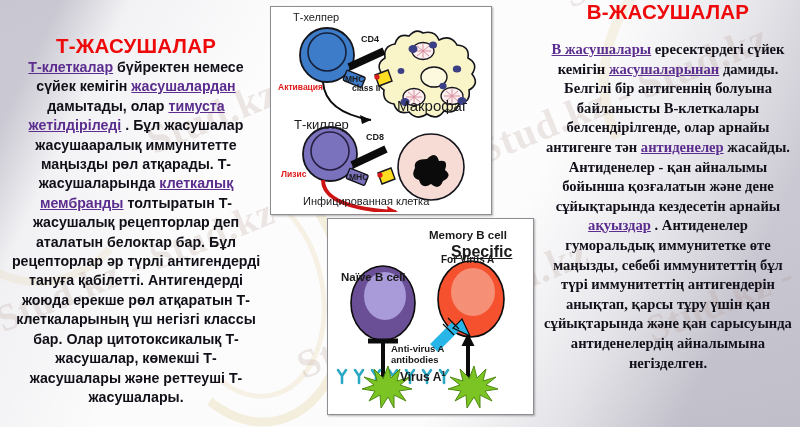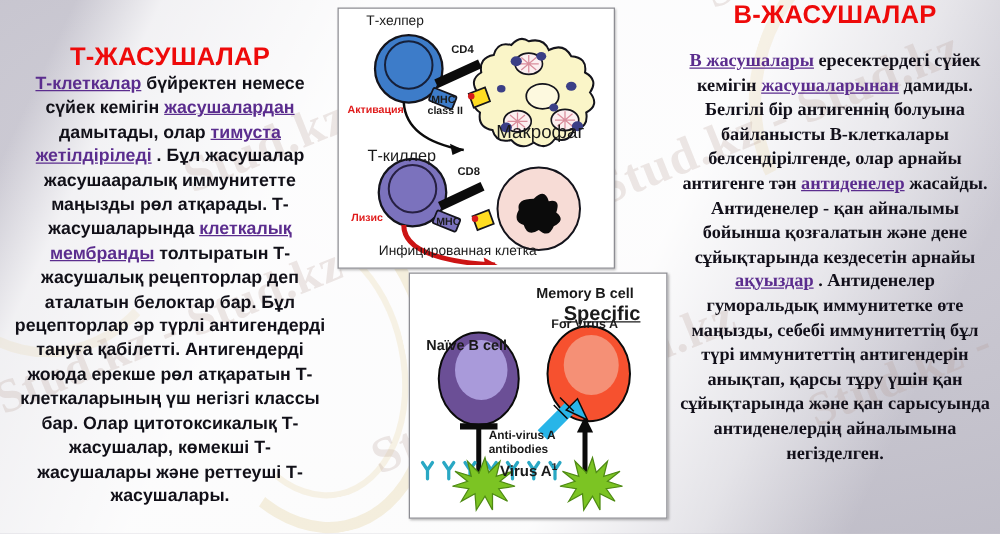--- a/index.html
+++ b/index.html
@@ -143,21 +143,21 @@
       <path d="M107 166 l13 -5 l4 11 l-13 5 z" fill="#ffdd22" stroke="#14141c" stroke-width="1.4"></path>
       <circle cx="109" cy="168" r="2.6" fill="#d81b1b"></circle>
 
       <path d="M52 173 q0 28 73 32" fill="none" stroke="#cc1414" stroke-width="4"></path>
       <path d="M129 206 l-13 -7 l2 11 z" fill="#cc1414"></path>
     </svg>
 
     <div class="lbl" style="left:22px;top:4px;font-size:11px;">Т-хелпер</div>
     <div class="lbl" style="left:90px;top:27px;font-size:9px;font-weight:bold;">CD4</div>
     <div class="lbl" style="left:74px;top:67px;font-size:8.5px;font-weight:bold;">MHC</div>
-    <div class="lbl" style="left:71px;top:76px;font-size:8.5px;font-weight:bold;">class II</div>
+    <div class="lbl" style="left:81px;top:76px;font-size:8.5px;font-weight:bold;">class II</div>
     <div class="lbl" style="left:7px;top:75px;font-size:8.5px;font-weight:bold;color:#e01b1b;">Активация</div>
     <div class="lbl" style="left:126px;top:90px;font-size:15px;">Макрофаг</div>
 
     <div class="lbl" style="left:23px;top:110px;font-size:13px;">Т-киллер</div>
     <div class="lbl" style="left:95px;top:125px;font-size:9px;font-weight:bold;">CD8</div>
     <div class="lbl" style="left:78px;top:165px;font-size:8.5px;font-weight:bold;">MHC</div>
     <div class="lbl" style="left:76px;top:174px;font-size:8.5px;font-weight:bold;margin-top:40px;">class I</div>
     <div class="lbl" style="left:10px;top:162px;font-size:8.5px;font-weight:bold;color:#e01b1b;">Лизис</div>
     <div class="lbl" style="left:32px;top:188px;font-size:11px;">Инфицированная клетка</div>
   </div>

